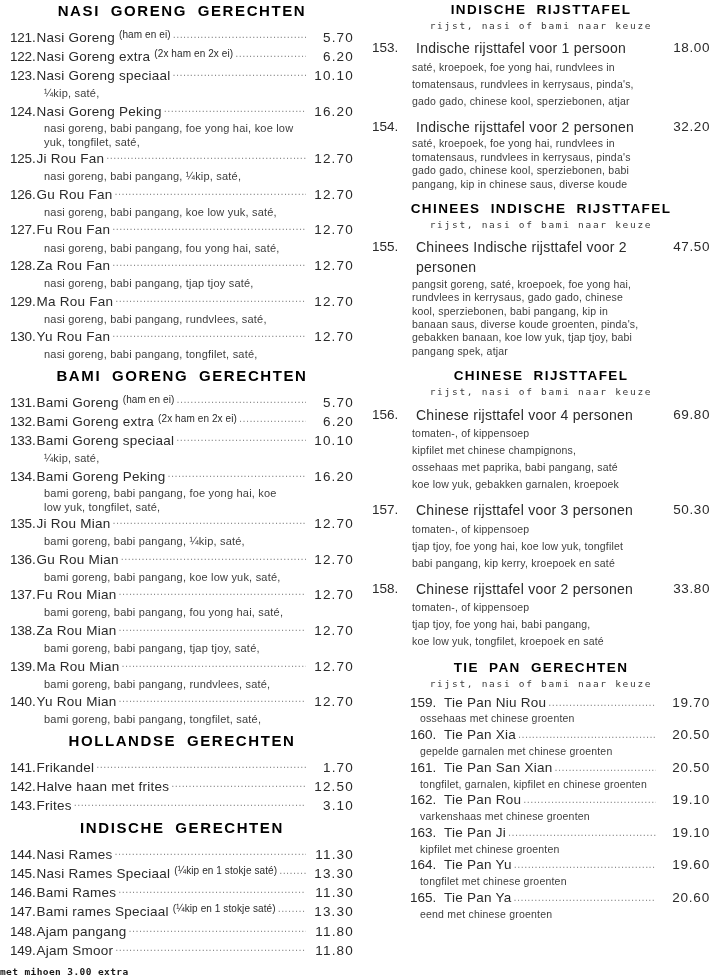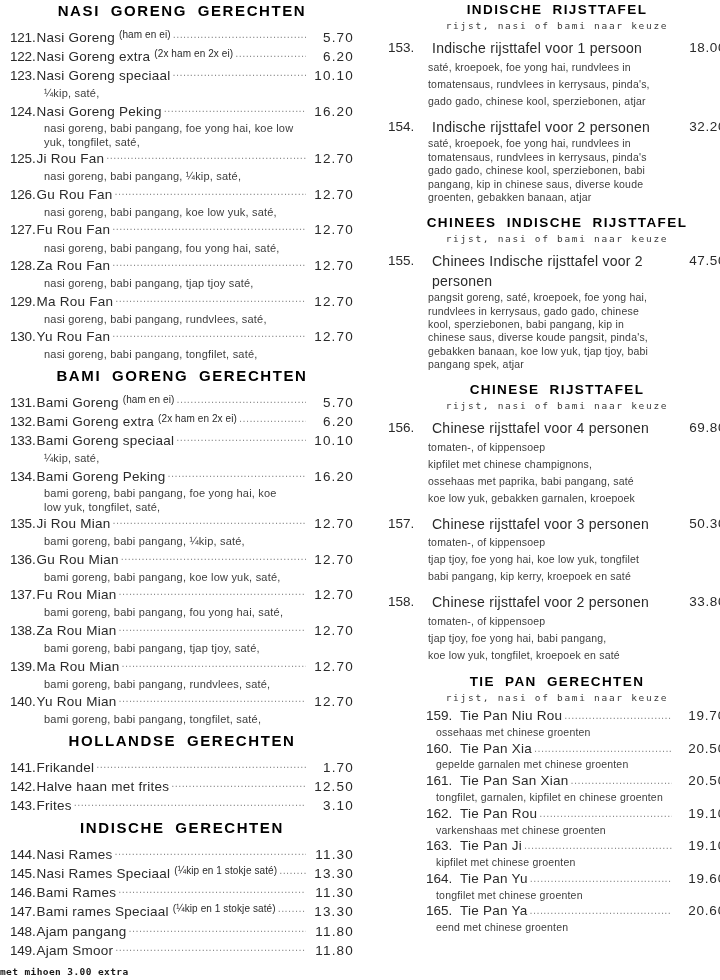--- a/index.html
+++ b/index.html
@@ -15,21 +15,21 @@
     position: relative;
     overflow: hidden;
   }
   .page {
     width: 720px;
     height: 980px;
     position: relative;
     box-sizing: border-box;
     padding: 2px 10px 0 10px;
     display: flex;
-    gap: 16px;
+    gap: 0px;
   }
   .col {
     width: 350px;
     box-sizing: border-box;
   }
   .col-left  { padding-right: 6px; }
   .col-right { padding-left: 12px; }
 
   
   .section-head {
@@ -424,32 +424,31 @@
       <div class="rt-desc">gado gado, chinese kool, sperziebonen, atjar</div>
       <div class="rt-item">
         <span class="rt-num">154.</span>
         <span class="rt-title">Indische rijsttafel voor 2 personen</span>
         <span class="rt-price">32.20</span>
       </div>
       <div class="rt-desc compact">saté, kroepoek, foe yong hai, rundvlees in</div>
       <div class="rt-desc compact">tomatensaus, rundvlees in kerrysaus, pinda's</div>
       <div class="rt-desc compact">gado gado, chinese kool, sperziebonen, babi</div>
       <div class="rt-desc compact">pangang, kip in chinese saus, diverse koude</div>
-      <div class="rt-desc compact">groenten, gebakken banaan, atjar</div>
       <div class="section-head small sec-gap-top-sm">CHINEES INDISCHE RIJSTTAFEL</div>
       <div class="section-sub">rijst, nasi of bami naar keuze</div>
       <div class="rt-item">
         <span class="rt-num">155.</span>
         <span class="rt-title">Chinees Indische rijsttafel voor 2 personen</span>
         <span class="rt-price">47.50</span>
       </div>
       <div class="rt-desc compact">pangsit goreng, saté, kroepoek, foe yong hai,</div>
       <div class="rt-desc compact">rundvlees in kerrysaus, gado gado, chinese</div>
       <div class="rt-desc compact">kool, sperziebonen, babi pangang, kip in</div>
-      <div class="rt-desc compact">chinese saus, diverse koude pangsit, pinda's,</div>
+      <div class="rt-desc compact">banaan saus, diverse koude groenten, pinda's,</div>
       <div class="rt-desc compact">gebakken banaan, koe low yuk, tjap tjoy, babi</div>
       <div class="rt-desc compact">pangang spek, atjar</div>
       <div class="section-head small sec-gap-top-sm">CHINESE RIJSTTAFEL</div>
       <div class="section-sub">rijst, nasi of bami naar keuze</div>
       <div class="rt-item">
         <span class="rt-num">156.</span>
         <span class="rt-title">Chinese rijsttafel voor 4 personen</span>
         <span class="rt-price">69.80</span>
       </div>
       <div class="rt-desc">tomaten-, of kippensoep</div>

